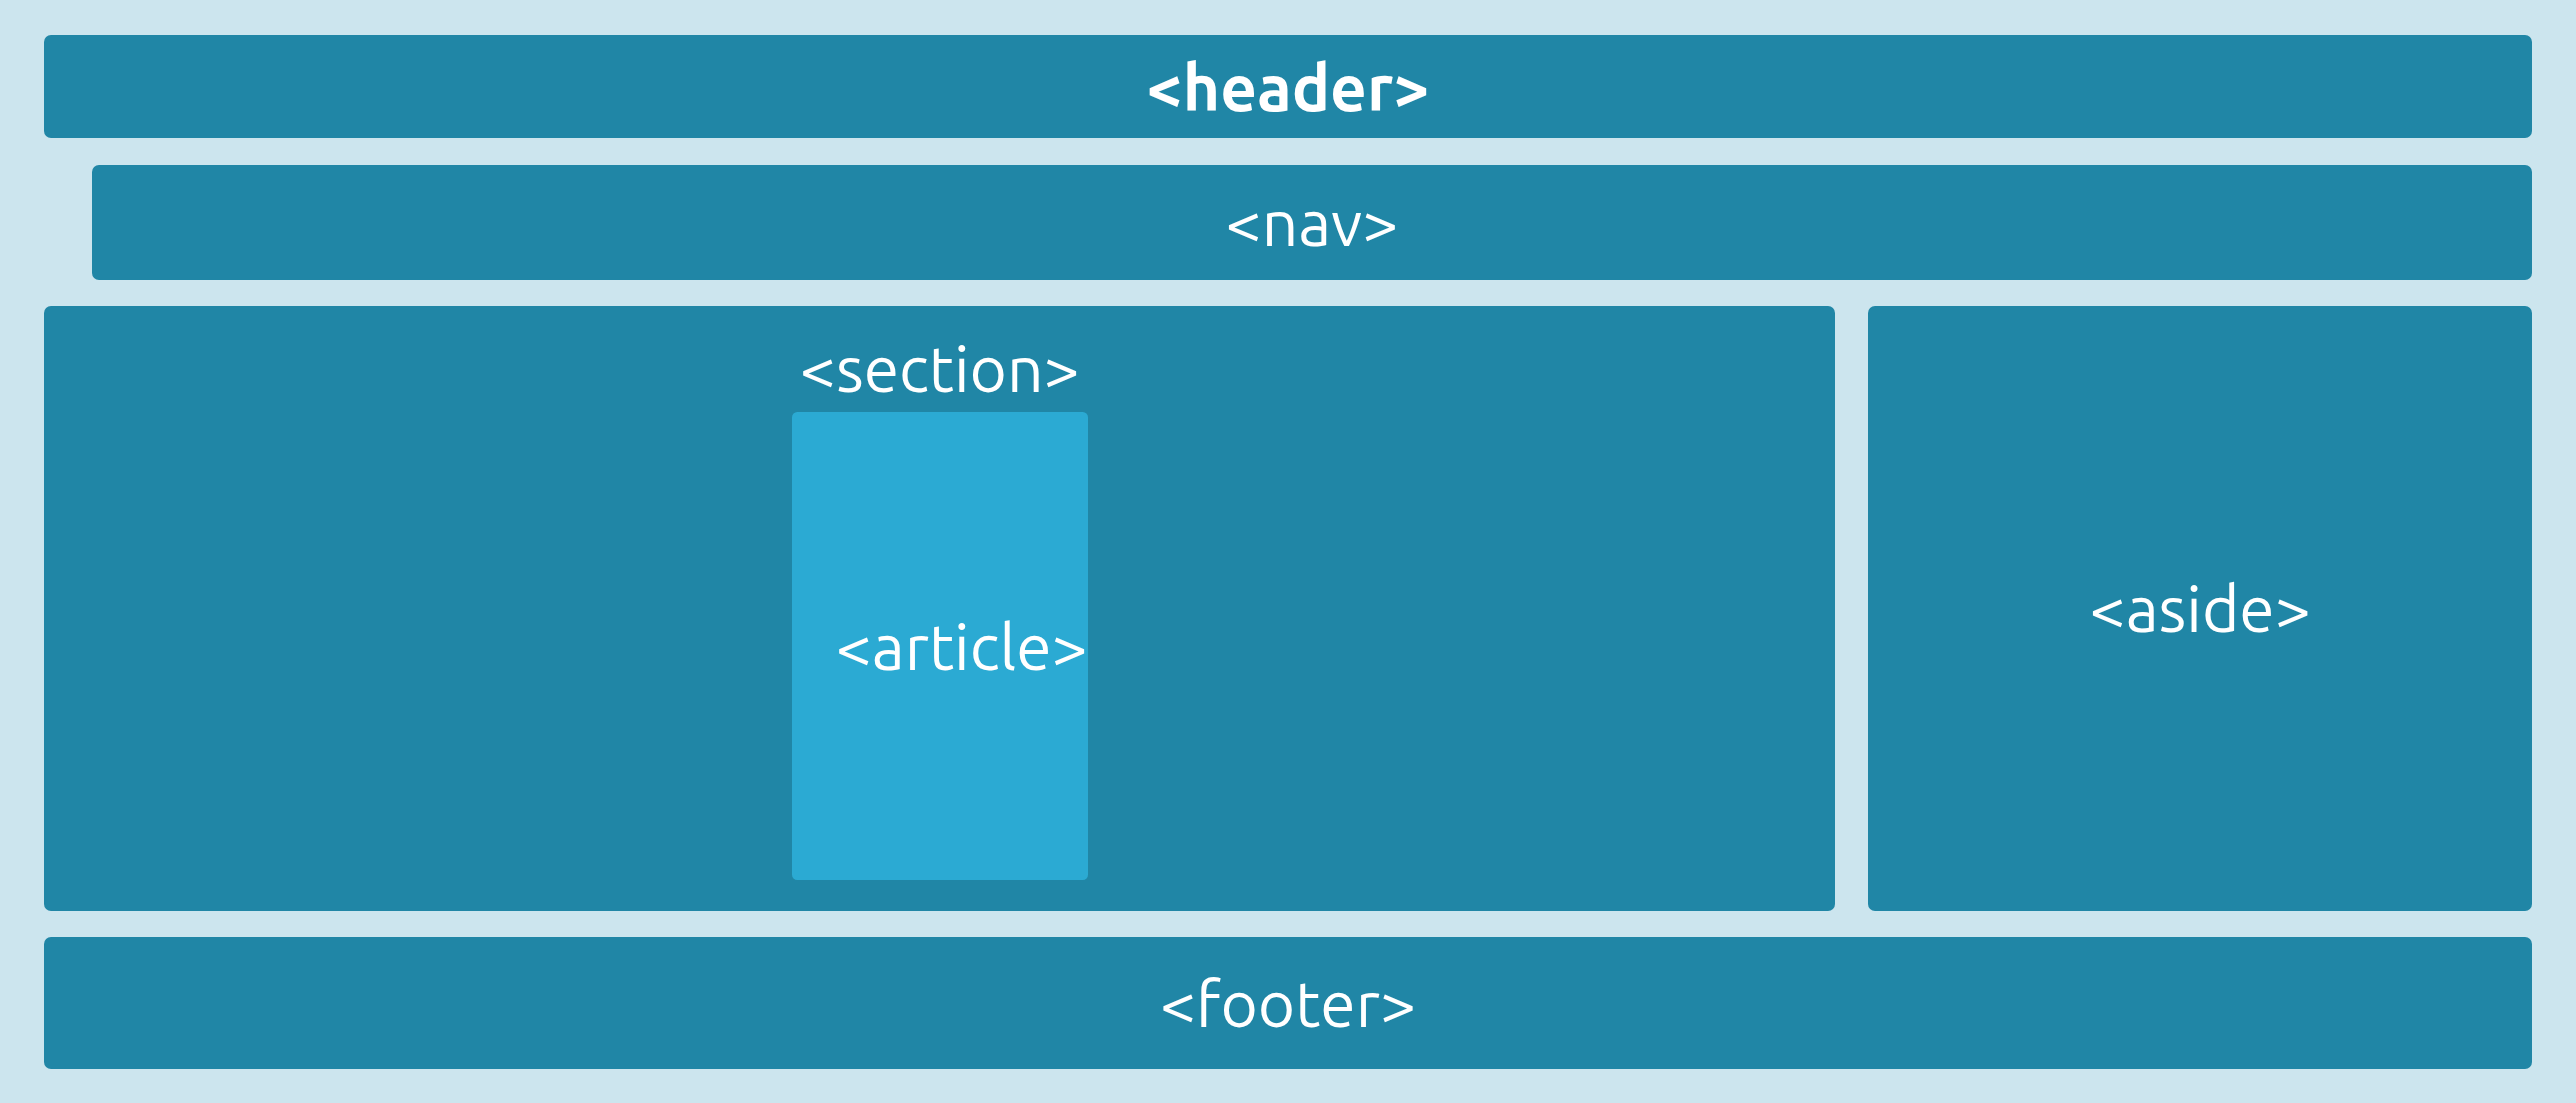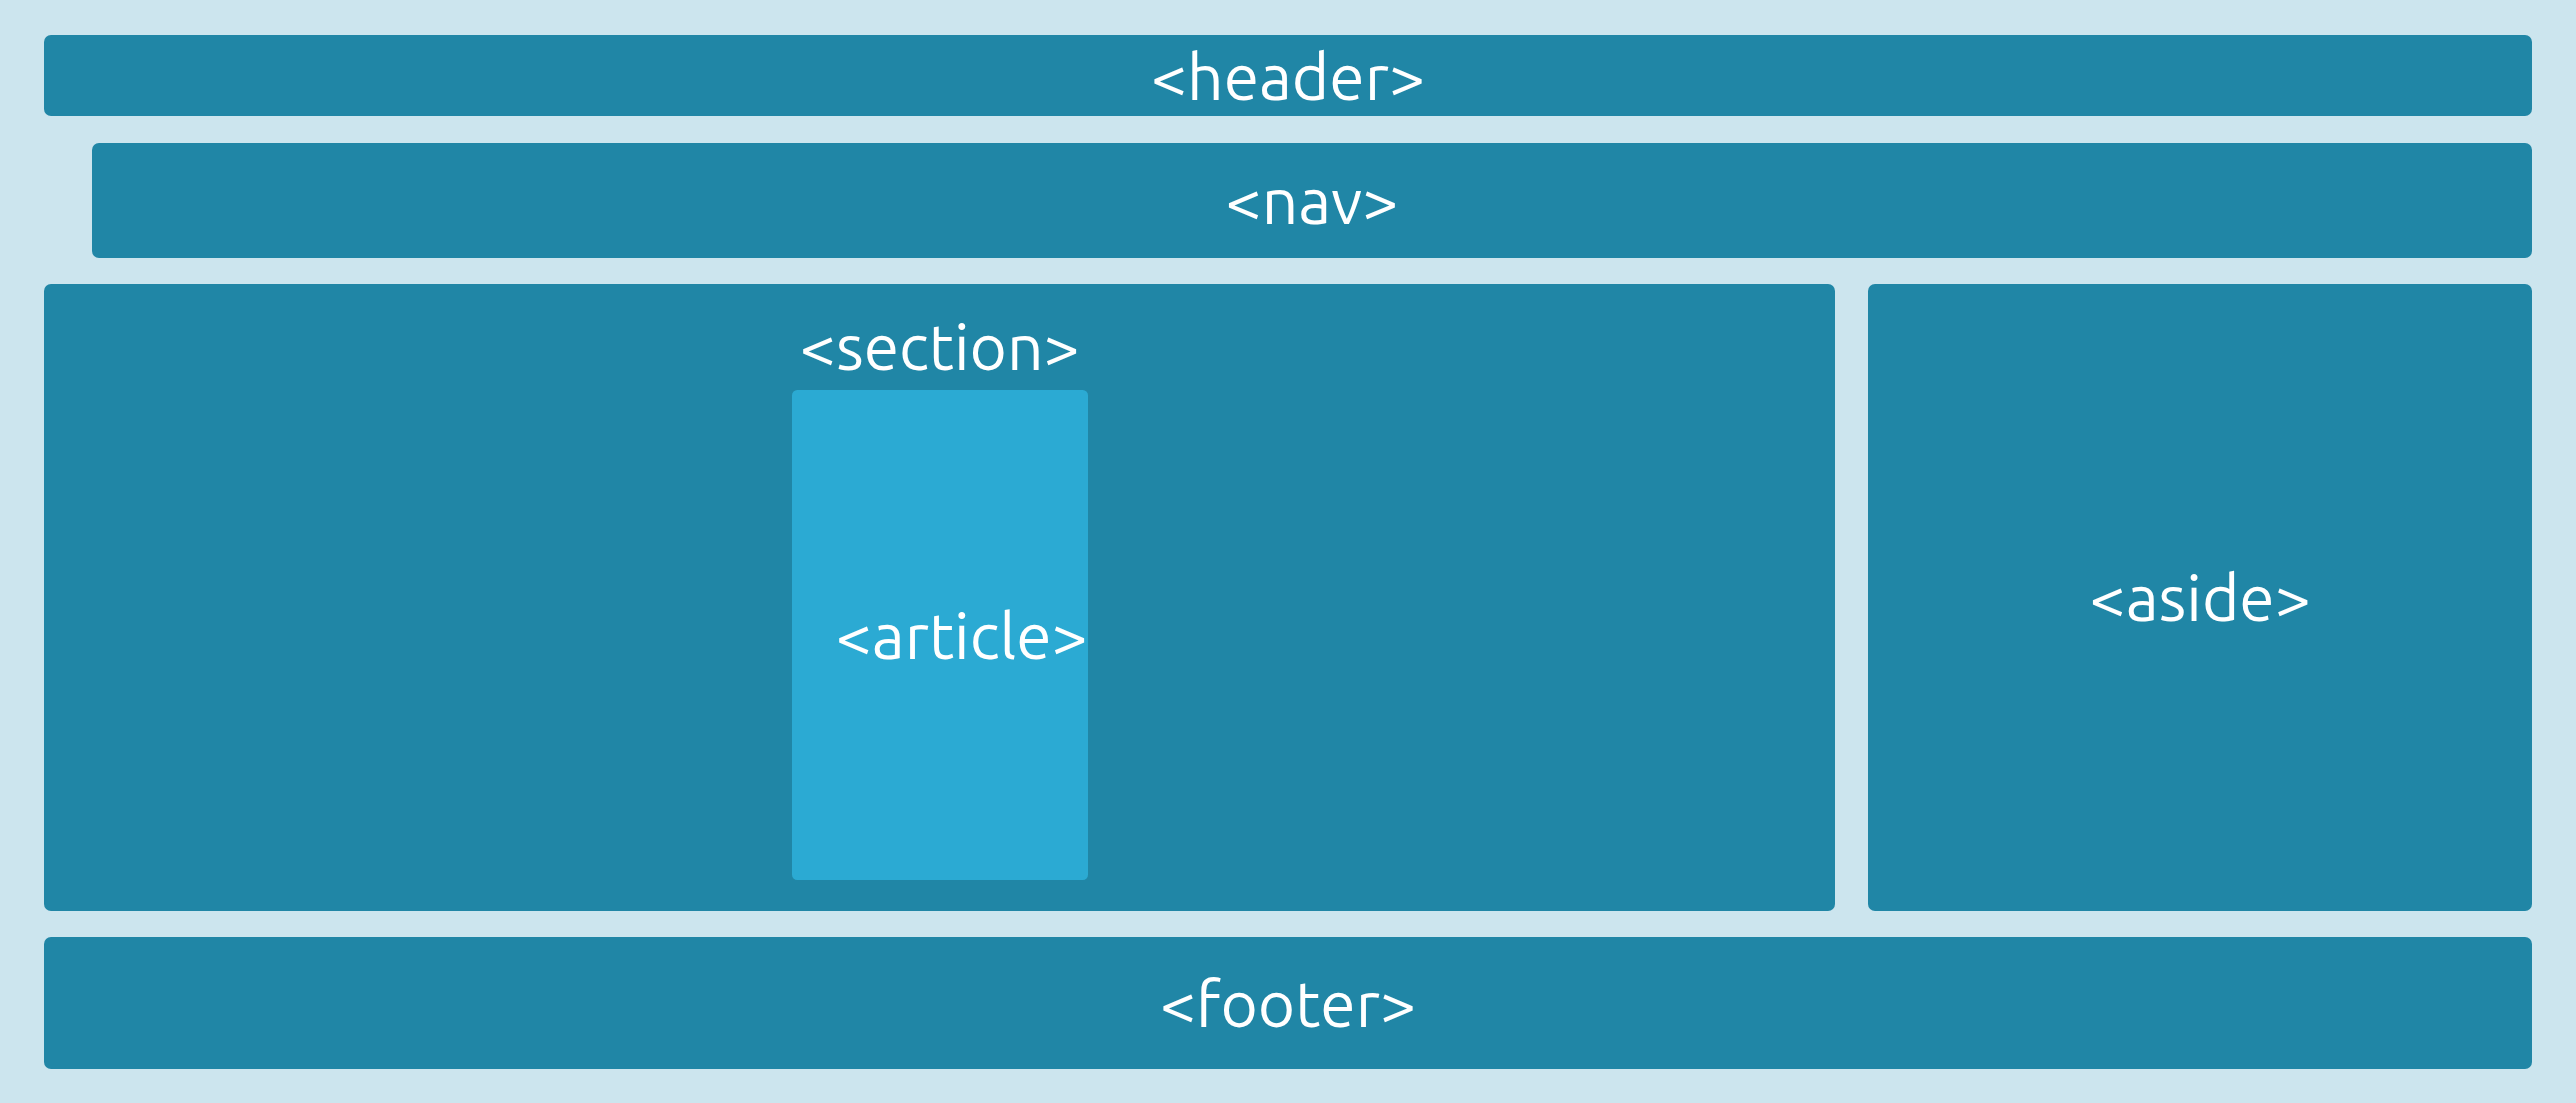--- a/index.html
+++ b/index.html
@@ -21,21 +21,22 @@
       background-color: #2086a6;
       border-radius: 7px;
       color: #ffffff;
       font-size: 64px;
       font-weight: 400;
       display: flex;
       align-items: center;
       justify-content: center;
     }
     .header-box {
-      height: 81px;
+      height: 103px;
+      font-weight: bold;
     }
     .nav-box {
       height: 115px;
       margin-left: 48px;
     }
     .middle-row {
       display: flex;
       gap: 33px;
       flex: 1;
     }

